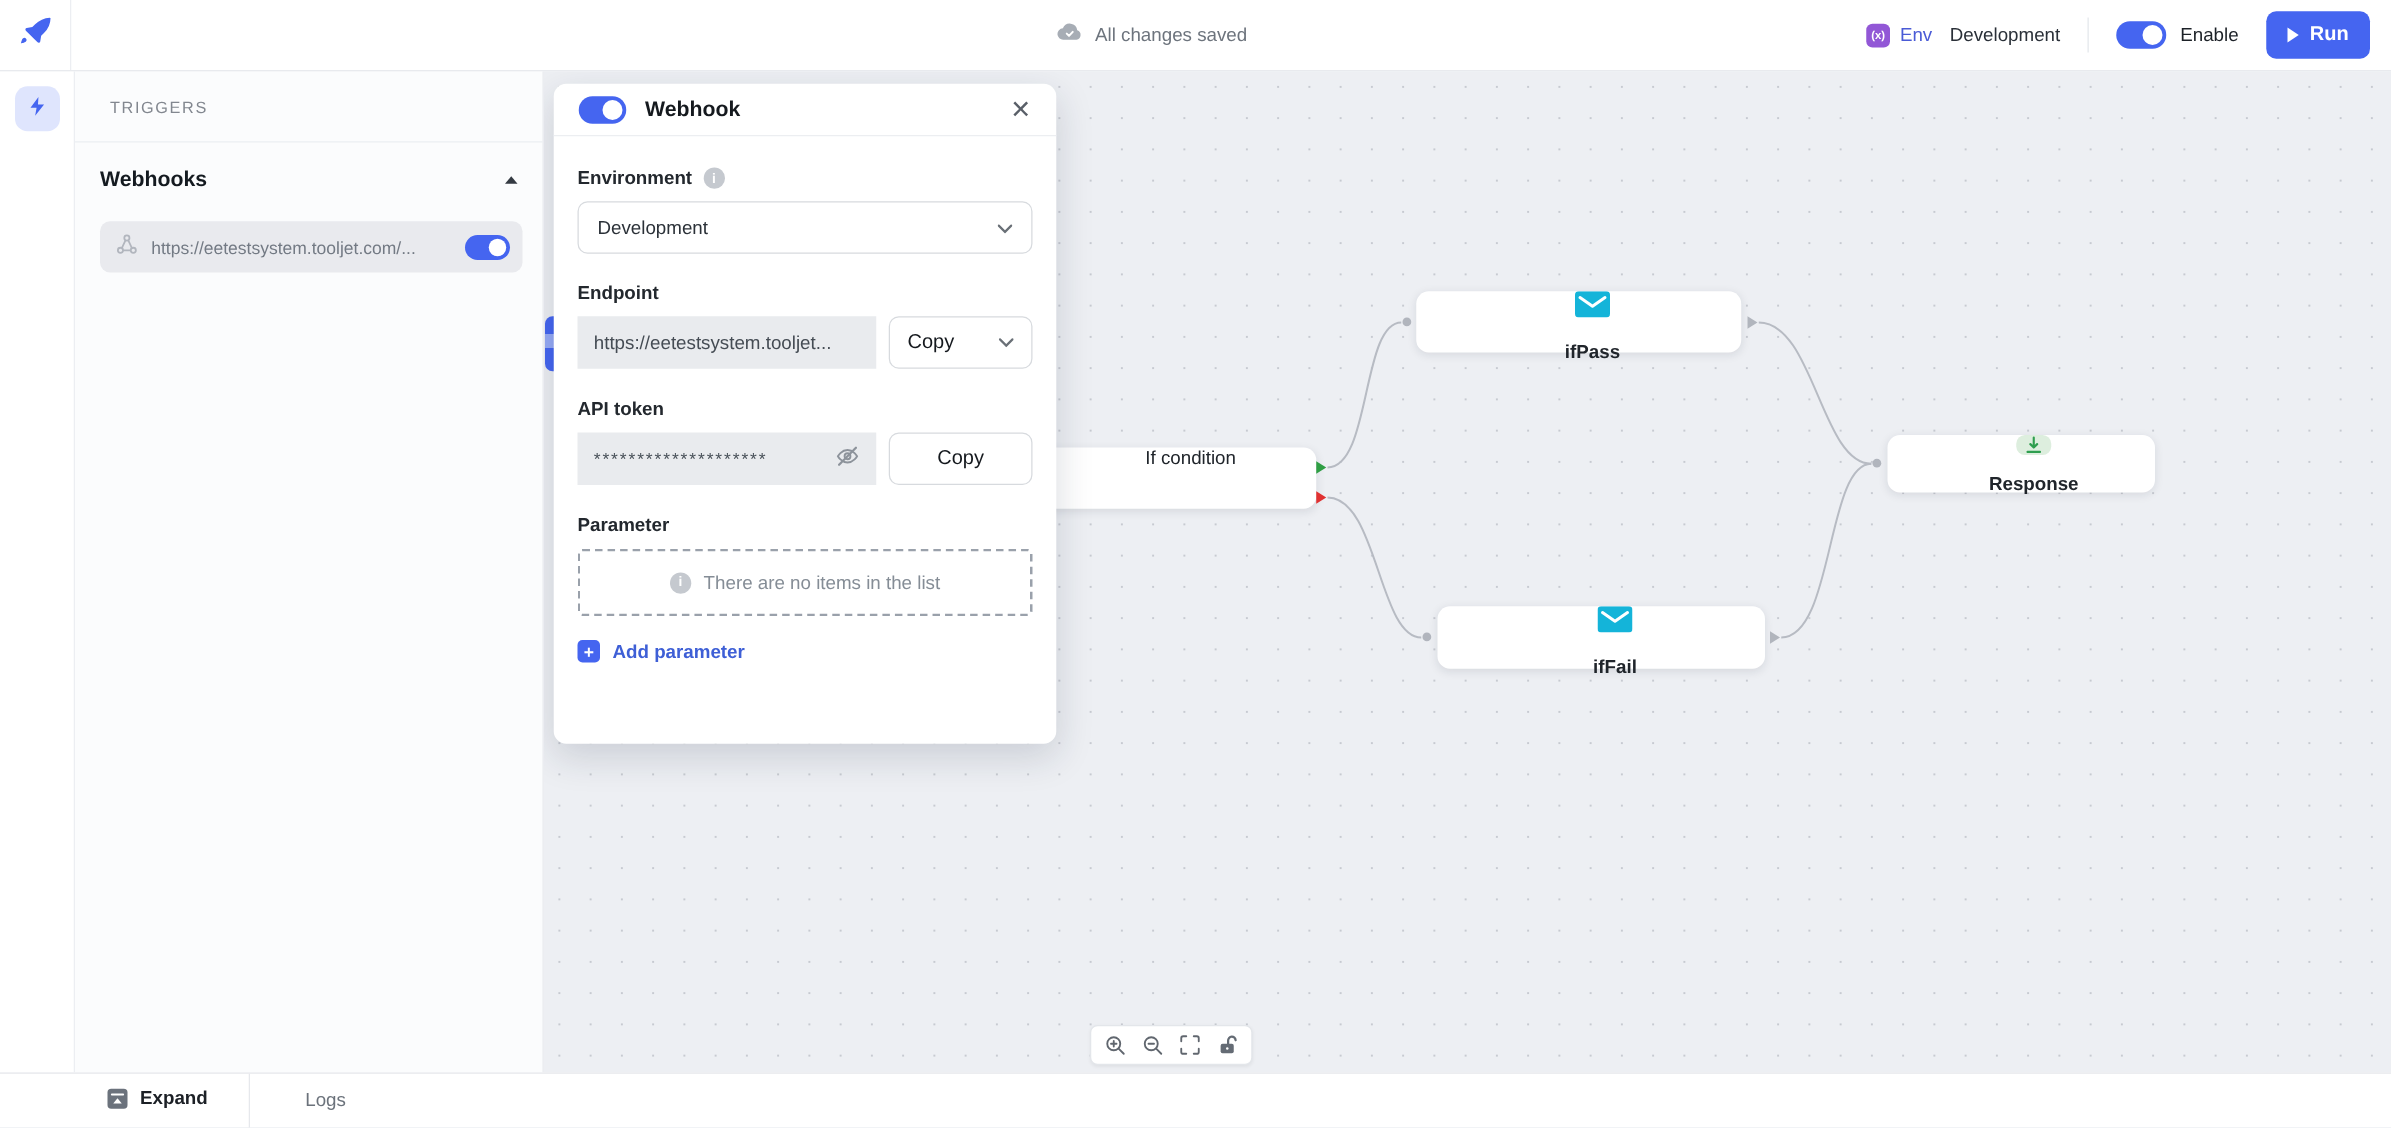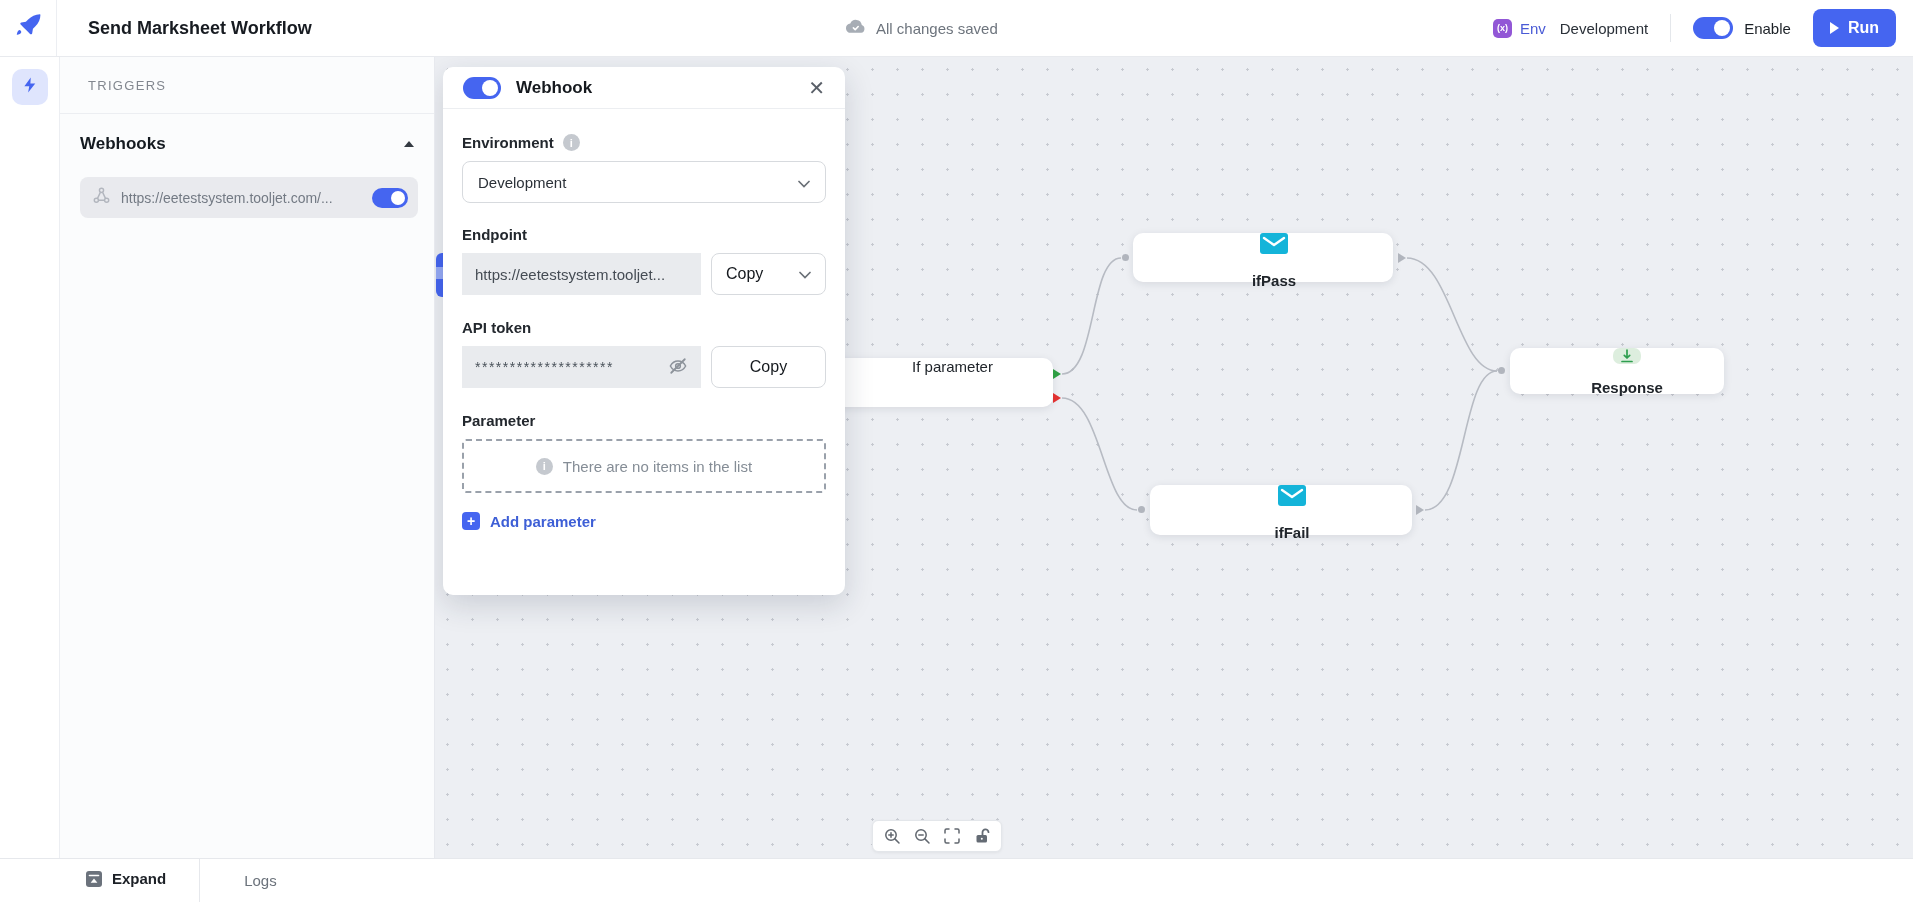--- a/index.html
+++ b/index.html
@@ -124,21 +124,20 @@
 <div class="app">
 
   <header class="topbar">
     <div class="logo-cell">
       <span>
         <svg width="30" height="30" viewBox="0 0 24 24">
             <path fill="#4565f0" d="M21.5 2.5c-3.6.2-6.9 1.7-9.4 4.2l-1.8 1.8-3.6.6a1 1 0 0 0-.55 1.7l2.3 2.3 2.9 2.9 2.3 2.3a1 1 0 0 0 1.7-.55l.6-3.6 1.8-1.8a13.2 13.2 0 0 0 4.2-9.4 1 1 0 0 0-.45-.45zM6.2 17.8a1.4 1.4 0 0 0-2-2c-.8.8-1.2 3.2-1.2 3.2s2.4-.4 3.2-1.2z"></path>
           </svg>
       </span>
     </div>
-    <div class="app-title">Send Marksheet Workflow</div>
 
     <div class="save-status">
       <span>
         <svg width="21" height="16" viewBox="0 0 21 16">
             <path fill="#a7adb5" d="M16.8 6.1A6 6 0 0 0 5.3 4.6 4.6 4.6 0 0 0 5.8 13.8h10.4a4 4 0 0 0 .6-7.7z"></path>
             <path fill="none" stroke="#fff" stroke-width="1.6" stroke-linecap="round" stroke-linejoin="round" d="M8.4 8.9l1.8 1.8 3-3.2"></path>
           </svg>
       </span>
       <span>All changes saved</span>
     </div>
@@ -199,21 +198,21 @@
     <svg class="edges" width="1478" height="801" viewBox="0 0 1478 801">
       <path d="M627 317 C662 317 654 201 686 201" fill="none" stroke="#b7bbc3" stroke-width="1.6"></path>
       <path d="M627 341 C667 341 668 453 702 453" fill="none" stroke="#b7bbc3" stroke-width="1.6"></path>
       <path d="M972 201 C1016 201 1022 314 1062 314" fill="none" stroke="#b7bbc3" stroke-width="1.6"></path>
       <path d="M990 453 C1032 453 1026 314 1062 314" fill="none" stroke="#b7bbc3" stroke-width="1.6"></path>
     </svg>
 
     <div class="start-sliver"></div>
 
     <div class="node node-if">
-      <span>If parameter</span>
+      <span>If condition</span>
     </div>
 
     <div class="node node-pass">
       <span>
         <svg width="28" height="21" viewBox="0 0 28 21">
             <rect width="28" height="21" rx="3" fill="#14b4d9"></rect>
             <path d="M4 5l10 7 10-7" fill="none" stroke="#fff" stroke-width="2.4" stroke-linecap="round" stroke-linejoin="round"></path>
           </svg>
       </span>
       <span>ifPass</span>

